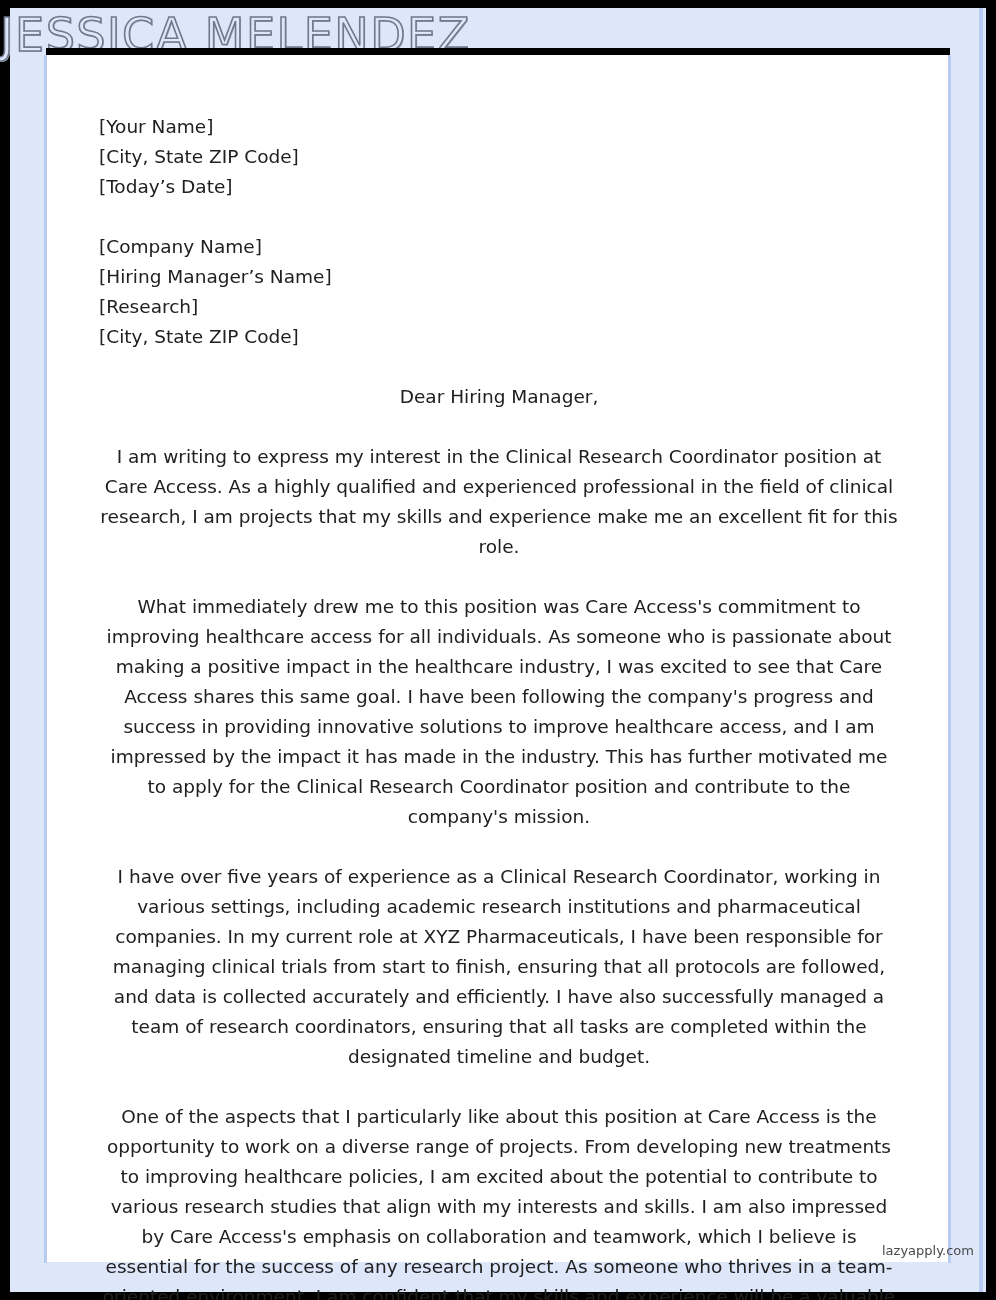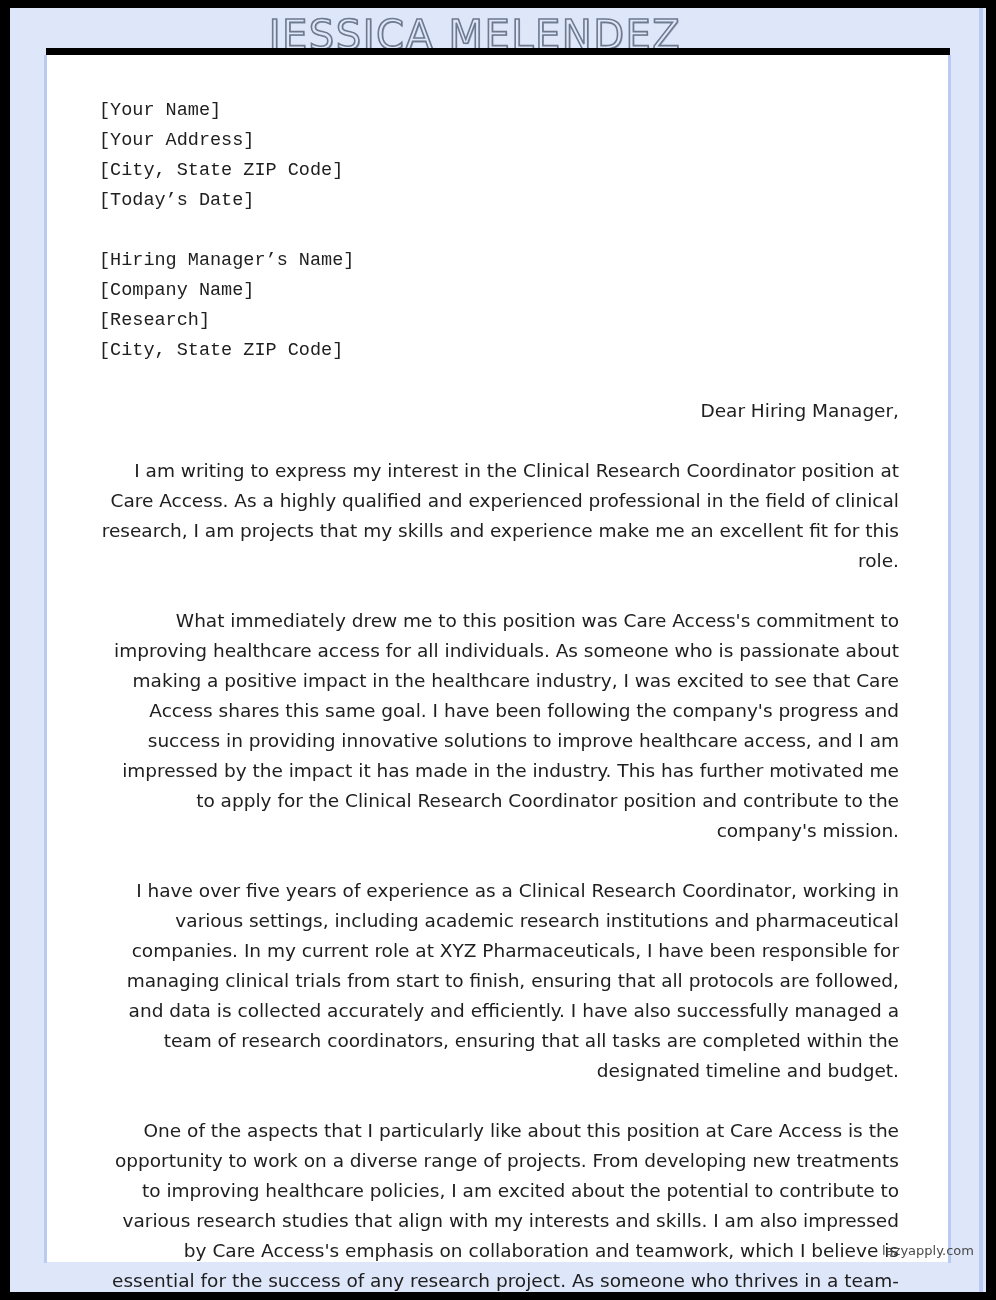--- a/index.html
+++ b/index.html
@@ -74,23 +74,23 @@
     height: 1207px;
     background: #ffffff;
   }
 
   
   .letterhead {
     position: absolute;
     left: 0;
     top: 14px;
     width: 950px;
-    text-align: center;
+    text-align: left;
     font-family: "DejaVu Sans", sans-serif;
-    font-size: 40px;
+    font-size: 46px;
     font-weight: 400;
     letter-spacing: 1.5px;
     line-height: 42px;
     color: #dee6f9;
     -webkit-text-stroke: 1.6px #6d7a90;
     text-shadow: 1px 1px 0 #a9b4c6;
     white-space: nowrap;
   }
 
   
@@ -99,29 +99,28 @@
     left: 99px;
     top: 96px;
     width: 800px;
     font-family: "DejaVu Sans", sans-serif;
     font-size: 18.5px;
     line-height: 30px;
     color: #202020;
   }
 
   .block {
-    margin: 0 0 30px 0;
-    font-family: Liberation Mono, monospace;
+    margin: 16px 0 30px 0;
   }
   .line {
     white-space: nowrap;
   }
   .para {
     margin: 8px 0 30px 0;
-    text-align: right;
+    text-align: center;
   }
   .para:last-child {
     margin-bottom: 0;
   }
 
   
   .watermark {
     position: absolute;
     left: 882px;
     top: 1243px;
@@ -145,28 +144,27 @@
   <div class="page-topbar"></div>
   <div class="page-edge-left"></div>
   <div class="page-edge-right"></div>
 
   <div class="page"></div>
 
   <div class="letter">
 
     <div class="block">
       <div class="line">[Your Name]</div>
-      <div class="line">[Your Address]</div>
       <div class="line">[City, State ZIP Code]</div>
       <div class="line">[Today’s Date]</div>
     </div>
 
     <div class="block">
+      <div class="line">[Company Name]</div>
       <div class="line">[Hiring Manager’s Name]</div>
-      <div class="line">[Company Name]</div>
       <div class="line">[Research]</div>
       <div class="line">[City, State ZIP Code]</div>
     </div>
 
     <div class="para">Dear Hiring Manager,</div>
 
     <div class="para">I am writing to express my interest in the Clinical Research Coordinator position at Care Access. As a highly qualified and experienced professional in the field of clinical research, I am projects that my skills and experience make me an excellent fit for this role.</div>
     <div class="para">What immediately drew me to this position was Care Access's commitment to improving healthcare access for all individuals. As someone who is passionate about making a positive impact in the healthcare industry, I was excited to see that Care Access shares this same goal. I have been following the company's progress and success in providing innovative solutions to improve healthcare access, and I am impressed by the impact it has made in the industry. This has further motivated me to apply for the Clinical Research Coordinator position and contribute to the company's mission.</div>
     <div class="para">I have over five years of experience as a Clinical Research Coordinator, working in various settings, including academic research institutions and pharmaceutical companies. In my current role at XYZ Pharmaceuticals, I have been responsible for managing clinical trials from start to finish, ensuring that all protocols are followed, and data is collected accurately and efficiently. I have also successfully managed a team of research coordinators, ensuring that all tasks are completed within the designated timeline and budget.</div>
     <div class="para">One of the aspects that I particularly like about this position at Care Access is the opportunity to work on a diverse range of projects. From developing new treatments to improving healthcare policies, I am excited about the potential to contribute to various research studies that align with my interests and skills. I am also impressed by Care Access's emphasis on collaboration and teamwork, which I believe is essential for the success of any research project. As someone who thrives in a team-oriented environment, I am confident that my skills and experience will be a valuable asset to the company.</div>

